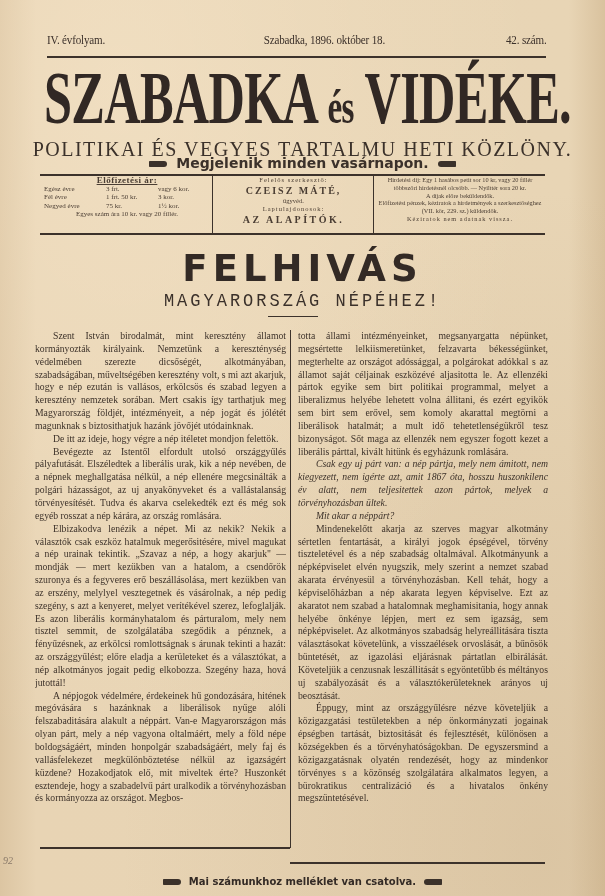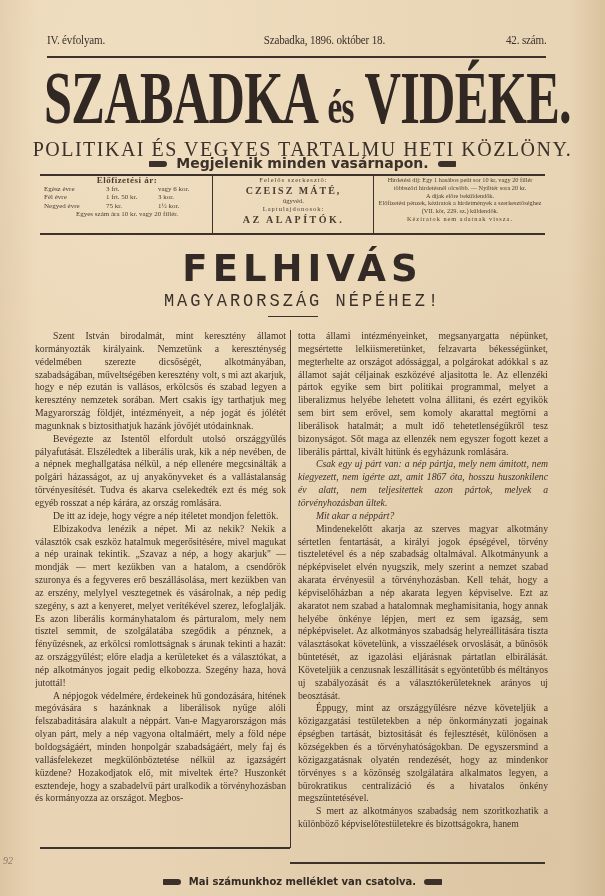--- a/index.html
+++ b/index.html
@@ -21,21 +21,21 @@
          transform:scaleX(.72) scaleY(1.05);transform-origin:left top;}
   .title .es{font-size:46px;}
   .subtitle{position:absolute;left:0;right:0;top:138px;text-align:center;
             font-size:20px;letter-spacing:1.5px;color:#3b312a;}
   .notice{position:absolute;left:0;right:0;top:155px;text-align:center;font-size:14px;
           font-weight:bold;font-family:"DejaVu Sans",sans-serif;color:#3b312a;}
   .hand{display:inline-block;width:18px;height:6px;background:#3b312a;vertical-align:middle;
         margin:0 4px;border-radius:1px 4px 4px 1px;}
   .hand.l{border-radius:4px 1px 1px 4px;}
   .info{position:absolute;top:176px;height:58px;font-size:7px;line-height:8.5px;color:#4a3d33;}
-  .info .hdr{text-align:center;font-size:9px;font-weight:bold;letter-spacing:.5px;}
+  .info .hdr{text-align:center;font-size:9px;font-weight:bold;letter-spacing:.5px;text-decoration:underline;}
   .info .row{display:flex;}
   .info .row span{display:inline-block;}
   .headline{position:absolute;left:0;right:0;top:247px;text-align:center;
             font-family:"DejaVu Sans",sans-serif;font-weight:bold;font-size:37px;letter-spacing:5px;color:#332a25;}
   .subhead{position:absolute;left:0;right:0;top:292px;text-align:center;
            font-family:"Liberation Mono",monospace;font-size:17px;letter-spacing:3px;color:#3a302a;
            transform:scaleY(1.05);}
   .col{position:absolute;top:330px;font-size:9.7px;line-height:12.85px;text-align:justify;color:#3c3129;
        overflow:hidden;}
   .col p{margin:0;text-indent:18px;}
@@ -109,33 +109,32 @@
   <div>Előfizetési pénzek, kéziratok a hirdetmények a szerkesztőséghez (VII. kör, 229. sz.) küldendők.</div>
   <div style="letter-spacing:1px">Kéziratok nem adatnak vissza.</div>
 </div>
 
 <div class="headline">FELHIVÁS</div>
 <div class="subhead">MAGYARORSZÁG NÉPÉHEZ!</div>
 <div class="rule" style="left:268px;top:316px;width:50px;height:1px"></div>
 
 <div class="col" style="left:35px;width:251px;height:512px">
   <p>Szent István birodalmát, mint keresztény államot kormányozták királyaink. Nemzetünk a kereszténység védelmében szerezte dicsőségét, alkotmányában, szabadságában, műveltségében keresztény volt, s mi azt akarjuk, hogy e nép ezután is vallásos, erkölcsös és szabad legyen a keresztény nemzetek sorában. Mert csakis így tarthatjuk meg Magyarország földjét, intézményeit, a nép jogát és jólétét magunknak s biztosithatjuk hazánk jövőjét utódainknak.</p>
+  <p>De itt az ideje, hogy végre a nép itéletet mondjon felettök.</p>
   <p>Bevégezte az Istentől elfordult utolsó országgyűlés pályafutását. Elszéledtek a liberális urak, kik a nép nevében, de a népnek meghallgatása nélkül, a nép ellenére megcsinálták a polgári házasságot, az uj anyakönyveket és a vallástalanság törvényesítését. Tudva és akarva cselekedték ezt és még sok egyéb rosszat a nép kárára, az ország romlására.</p>
-  <p>De itt az ideje, hogy végre a nép itéletet mondjon felettök.</p>
   <p>Elbizakodva lenézik a népet. Mi az nekik? Nekik a választók csak eszköz hatalmuk megerősitésére, mivel magukat a nép urainak tekintik. „Szavaz a nép, a hogy akarjuk" — mondják — mert kezükben van a hatalom, a csendőrök szuronya és a fegyveres erő beszállásolása, mert kezükben van az erszény, melylyel vesztegetnek és vásárolnak, a nép pedig szegény, s azt a kenyeret, melyet verítékével szerez, lefoglalják. Es azon liberális kormányhatalom és párturalom, mely nem tisztel semmit, de szolgálatába szegődik a pénznek, a fényűzésnek, az erkölcsi romlottságnak s árunak tekinti a hazát: az országgyűlést; előre eladja a kerületeket és a választókat, a nép alkotmányos jogait pedig elkobozza. Szegény haza, hová jutottál!</p>
   <p>A népjogok védelmére, érdekeinek hű gondozására, hitének megóvására s hazánknak a liberálisok nyűge alóli felszabaditására alakult a néppárt. Van-e Magyarországon más olyan párt, mely a nép vagyona oltalmáért, mely a föld népe boldogságáért, minden honpolgár szabadságáért, mely faj és vallásfelekezet megkülönböztetése nélkül az igazságért küzdene? Hozakodjatok elő, mit miveltek érte? Huszonkét esztendeje, hogy a szabadelvű párt uralkodik a törvényhozásban és kormányozza az országot. Megbos-</p>
 </div>
 <div class="rule" style="left:290px;top:330px;width:1px;height:518px"></div>
 <div class="col" style="left:298px;width:250px;height:532px">
   <p class="noind">totta állami intézményeinket, megsanyargatta népünket, megsértette lelkiismeretünket, felzavarta békességünket, megterhelte az országot adóssággal, a polgárokat adókkal s az államot saját céljainak eszközévé aljasitotta le. Az ellenzéki pártok egyike sem birt politikai programmal, melyet a liberalizmus helyébe lehetett volna állitani, és ezért egyikök sem birt sem erővel, sem komoly akarattal megtörni a liberálisok hatalmát; a mult idő tehetetlenségükről tesz bizonyságot. Sőt maga az ellenzék nem egyszer fogott kezet a liberális párttal, kivált hitünk és egyházunk romlására.</p>
   <p style="font-style:italic">Csak egy uj párt van: a nép pártja, mely nem ámitott, nem kiegyezett, nem igérte azt, amit 1867 óta, hosszu huszonkilenc év alatt, nem teljesitettek azon pártok, melyek a törvényhozásban ültek.</p>
   <p style="font-style:italic">Mit akar a néppárt?</p>
   <p>Mindenekelőtt akarja az szerves magyar alkotmány sértetlen fentartását, a királyi jogok épségével, törvény tiszteletével és a nép szabadság oltalmával. Alkotmányunk a népképviselet elvén nyugszik, mely szerint a nemzet szabad akarata érvényesül a törvényhozásban. Kell tehát, hogy a képviselőházban a nép akarata legyen képviselve. Ezt az akaratot nem szabad a hatalomnak meghamisitania, hogy annak helyébe önkénye lépjen, mert ez sem igazság, sem népképviselet. Az alkotmányos szabadság helyreállitására tiszta választásokat követelünk, a visszaélések orvoslását, a bűnösök büntetését, az igazolási eljárásnak pártatlan elbirálását. Követeljük a cenzusnak leszállitását s egyöntetűbb és méltányos uj szabályozását és a választókerületeknek arányos uj beosztását.</p>
   <p>Éppugy, mint az országgyűlésre nézve követeljük a közigazgatási testületekben a nép önkormányzati jogainak épségben tartását, biztositását és fejlesztését, különösen a községekben és a törvényhatóságokban. De egyszersmind a közigazgatásnak olyatén rendezését, hogy az mindenkor törvényes s a közönség szolgálatára alkalmatos legyen, a bürokratikus centralizáció és a hivatalos önkény megszüntetésével.</p>
-  <p>S mert az alkotmányos szabadság nem szoritkozhatik a különböző képviselőtestületekre és bizottságokra, hanem</p>
 </div>
 
 <div class="rule" style="left:40px;top:847px;width:250px;height:1.5px"></div>
 <div class="rule" style="left:290px;top:862px;width:255px;height:1.5px"></div>
 
 <div class="footer">
   <span class="hand"></span>
   <span>Mai számunkhoz melléklet van csatolva.</span>
   <span class="hand l"></span>
 </div>

